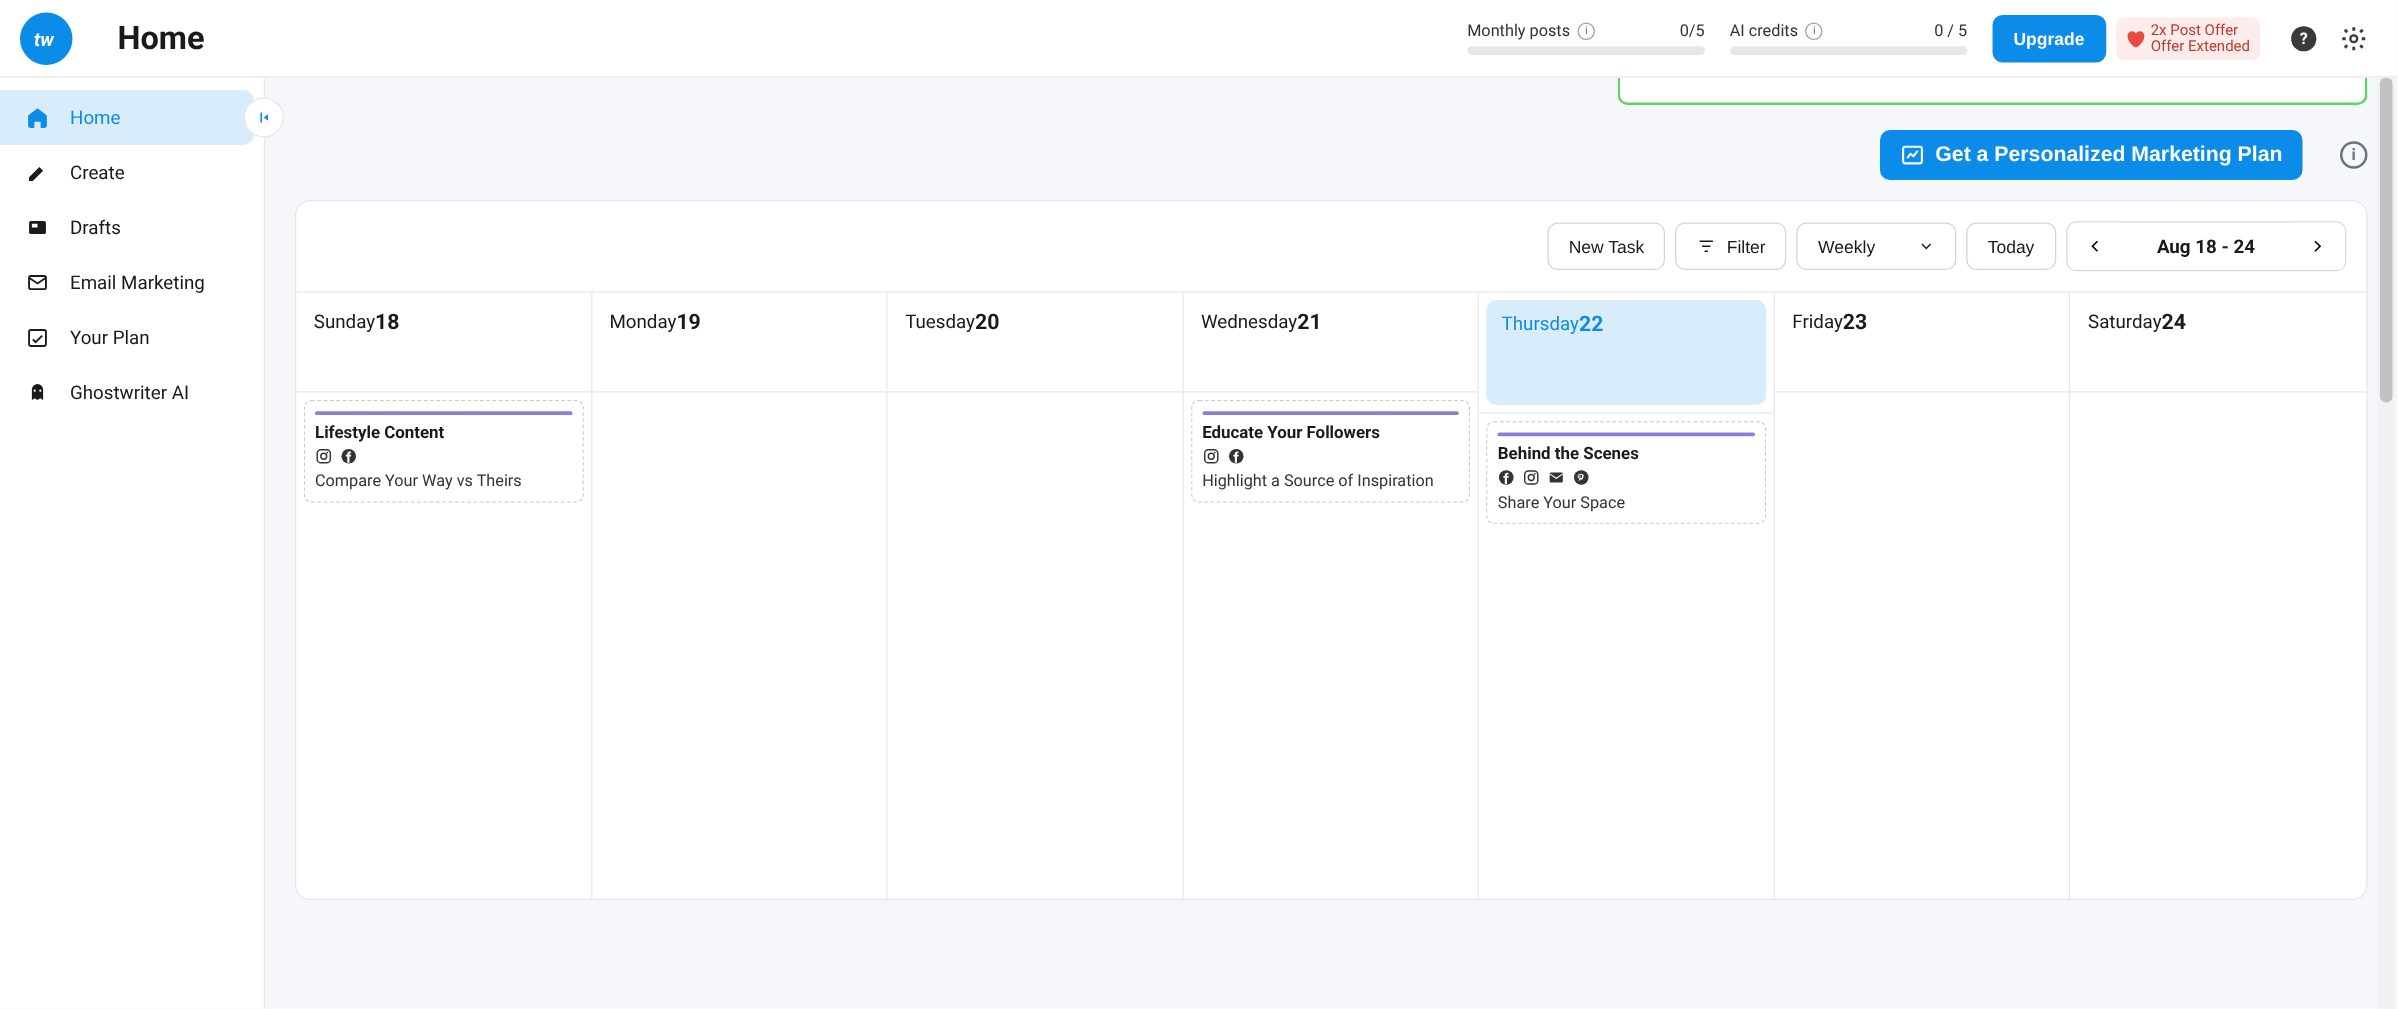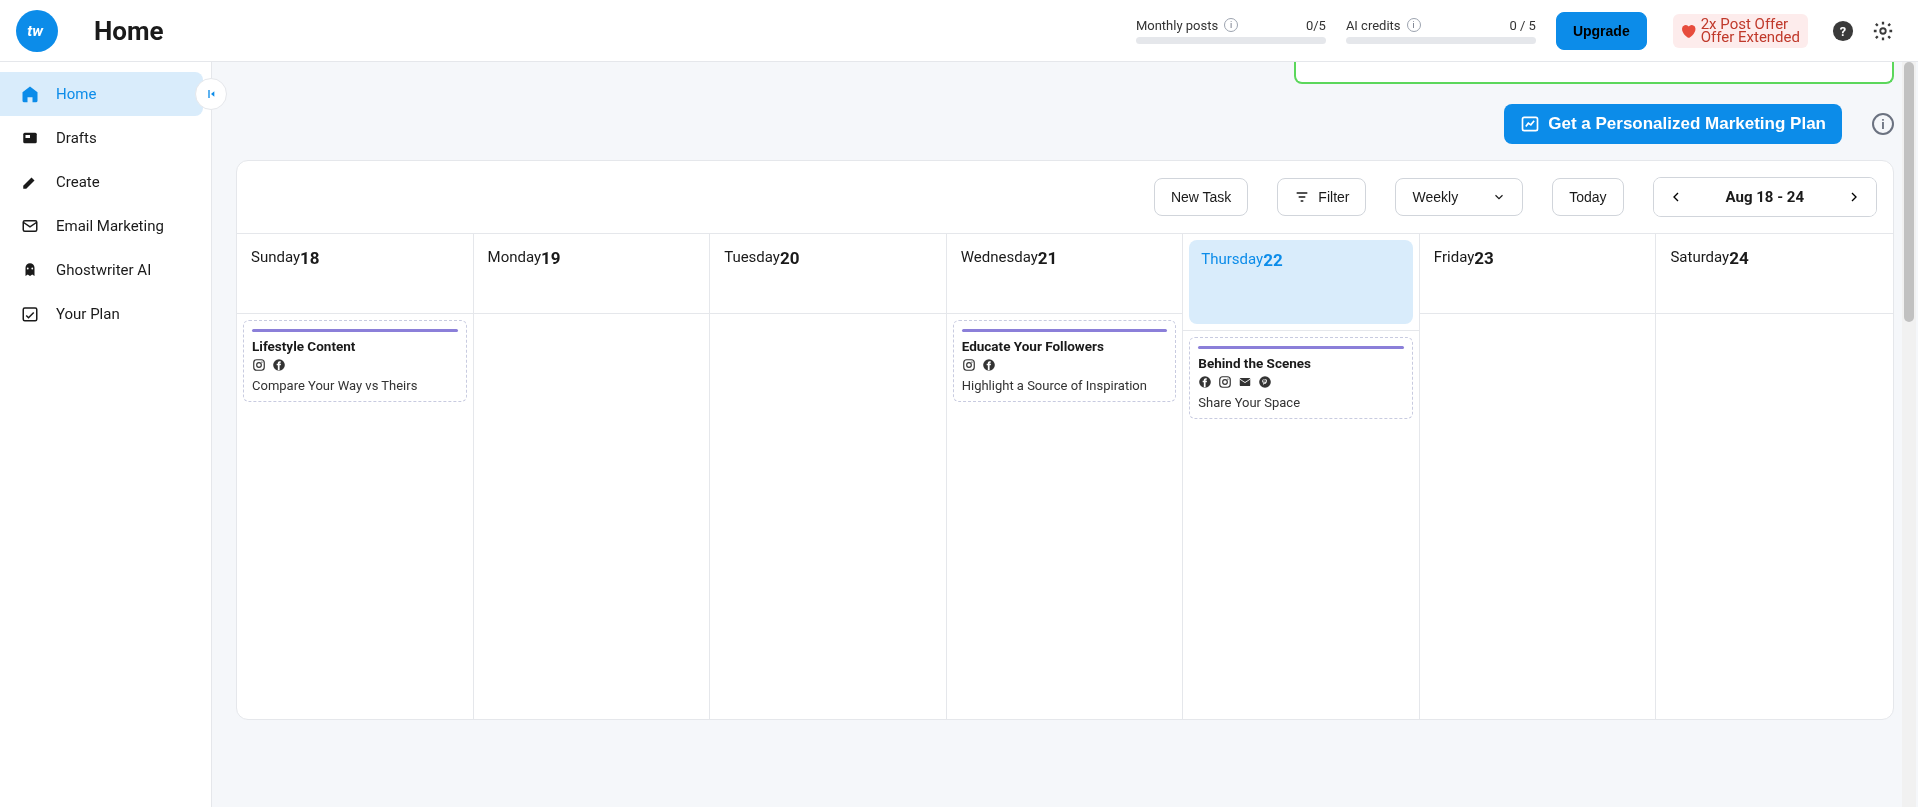--- a/index.html
+++ b/index.html
@@ -9,22 +9,22 @@
   .topbar { height:62px; background:#fff; border-bottom:1px solid #e5e7eb; display:flex; align-items:center; padding:0 24px 0 16px; position:relative; z-index:5;}
   .logo { width:42px; height:42px; border-radius:50%; background:#0c8ce9; display:flex; align-items:center; justify-content:center; color:#fff; font-weight:700; font-size:18px; margin-right:36px;text-decoration:underline;}
   .page-title { font-size:26px; font-weight:700; color:#1a1a1a; }
   .top-spacer { flex:1; }
   .meter { margin-right:20px; }
   .meter-label-row { display:flex; align-items:center; gap:6px; margin-bottom:4px; font-size:13px; color:#333;}
   .meter-label-row .val { margin-left:auto; font-weight:400; color:#333;}
   .info-icon { width:14px; height:14px; border:1px solid #9ca3af; border-radius:50%; display:flex; align-items:center; justify-content:center; font-size:9px; color:#6b7280;}
   .meter-bar { width:190px; height:7px; background:#e5e7eb; border-radius:4px;}
   .btn { border:1px solid #d1d5db; background:#fff; border-radius:8px; padding:10px 16px; font-size:14px; font-weight:500; cursor:pointer; display:flex; align-items:center; gap:8px; color:#1a1a1a;}
-  .btn-primary { background:#0c8ce9; color:#000000; border-color:#0c8ce9; font-weight:600;}
-  .promo-badge { background:#fdecec; border-radius:6px; padding:4px 8px 4px 28px; position:relative; margin-left:26px; font-size:15px; line-height:13px; color:#c0392b;}
+  .btn-primary { background:#0c8ce9; color:#ffffff; border-color:#0c8ce9; font-weight:600;}
+  .promo-badge { background:#fdecec; border-radius:6px; padding:4px 8px 4px 28px; position:relative; margin-left:8px; font-size:12px; line-height:13px; color:#c0392b;}
   .promo-heart { position:absolute; left:6px; top:50%; transform:translateY(-50%); width:18px; height:18px;}
   .icon-circle { width:22px; height:22px; display:flex; align-items:center; justify-content:center;}
   .top-icons { display:flex; align-items:center; gap:18px; margin-left:24px;}
   
   
   .page { display:flex; height:calc(807px - 62px); }
   
   
   .sidebar { width:212px; background:#fff; border-right:1px solid #e5e7eb; padding-top:10px; position:relative;}
   .collapse-btn { position:absolute; top:16px; right:-16px; width:32px; height:32px; border-radius:50%; background:#fff; border:1px solid #e5e7eb; display:flex; align-items:center; justify-content:center; cursor:pointer; z-index:3;}
@@ -34,21 +34,21 @@
   
   
   .main { flex:1; padding:0 24px 24px 24px; overflow:hidden; position:relative;}
   .banner-row { display:flex; justify-content:flex-end; align-items:center; gap:30px; margin:42px 0 16px 0;}
   .green-edge { position:absolute; top:0; right:24px; width:600px; height:22px; border:2px solid #5bd75b; border-top:none; border-radius:0 0 8px 8px; background:#fff;}
   .plan-btn { background:#0c8ce9; color:#fff; font-weight:700; font-size:17px; border:none;}
   .info-big { width:22px; height:22px; border:2px solid #6b7280; border-radius:50%; display:flex; align-items:center; justify-content:center; font-size:13px; color:#6b7280; font-weight:700;}
   
   
   .card { background:#fff; border:1px solid #e5e7eb; border-radius:12px; height:560px; display:flex; flex-direction:column;}
-  .toolbar { display:flex; justify-content:flex-end; align-items:center; gap:29px; padding:16px 16px 16px 16px;}
+  .toolbar { display:flex; justify-content:flex-end; align-items:center; gap:8px; padding:16px 16px 16px 16px;}
   .date-nav { display:flex; align-items:stretch; border:1px solid #d1d5db; border-radius:8px; overflow:hidden;}
   .date-nav button { border:none; background:#fff; padding:10px 14px; cursor:pointer;}
   .date-nav .range { padding:10px 28px; font-weight:700; font-size:15px; display:flex; align-items:center;}
   
   .cal-grid { flex:1; display:grid; grid-template-columns: repeat(7, 1fr); border-top:1px solid #e5e7eb;}
   .day-col { border-right:1px solid #e5e7eb; display:flex; flex-direction:column; min-width:0;}
   .day-col:last-child { border-right:none;}
   .day-head { padding:14px 14px; height:80px; border-bottom:1px solid #e5e7eb; display:flex; align-items:flex-start; }
   .day-name { font-size:15px; color:#1a1a1a;}
   .day-num { font-size:17px; font-weight:700; }
@@ -207,56 +207,56 @@
       <span class="nicon">
           <svg width="20" height="20" viewBox="0 0 24 24">
             <use href="#i-home"></use>
           </svg>
         </span>
       <span>Home</span>
     </div>
     <div class="nav-item">
       <span class="nicon">
           <svg width="18" height="18" viewBox="0 0 24 24">
+            <use href="#i-pencil"></use>
+          </svg>
+        </span>
+      <span>Create</span>
+    </div>
+    <div class="nav-item">
+      <span class="nicon">
+          <svg width="18" height="18" viewBox="0 0 24 24">
             <use href="#i-drafts"></use>
           </svg>
         </span>
       <span>Drafts</span>
-    </div>
-    <div class="nav-item">
-      <span class="nicon">
-          <svg width="18" height="18" viewBox="0 0 24 24">
-            <use href="#i-pencil"></use>
-          </svg>
-        </span>
-      <span>Create</span>
     </div>
     <div class="nav-item">
       <span class="nicon">
           <svg width="18" height="18" viewBox="0 0 24 24">
             <use href="#i-mail"></use>
           </svg>
         </span>
       <span>Email Marketing</span>
     </div>
     <div class="nav-item">
       <span class="nicon">
           <svg width="18" height="18" viewBox="0 0 24 24">
+            <use href="#i-plan"></use>
+          </svg>
+        </span>
+      <span>Your Plan</span>
+    </div>
+    <div class="nav-item">
+      <span class="nicon">
+          <svg width="18" height="18" viewBox="0 0 24 24">
             <use href="#i-ghost"></use>
           </svg>
         </span>
       <span>Ghostwriter AI</span>
-    </div>
-    <div class="nav-item">
-      <span class="nicon">
-          <svg width="18" height="18" viewBox="0 0 24 24">
-            <use href="#i-plan"></use>
-          </svg>
-        </span>
-      <span>Your Plan</span>
     </div>
   </div>
 
   <div class="main">
     <div class="green-edge"></div>
     <div class="banner-row">
       <button class="btn plan-btn">
         <svg width="20" height="20" viewBox="0 0 24 24" style="color:#fff">
             <use href="#i-chart"></use>
           </svg>

